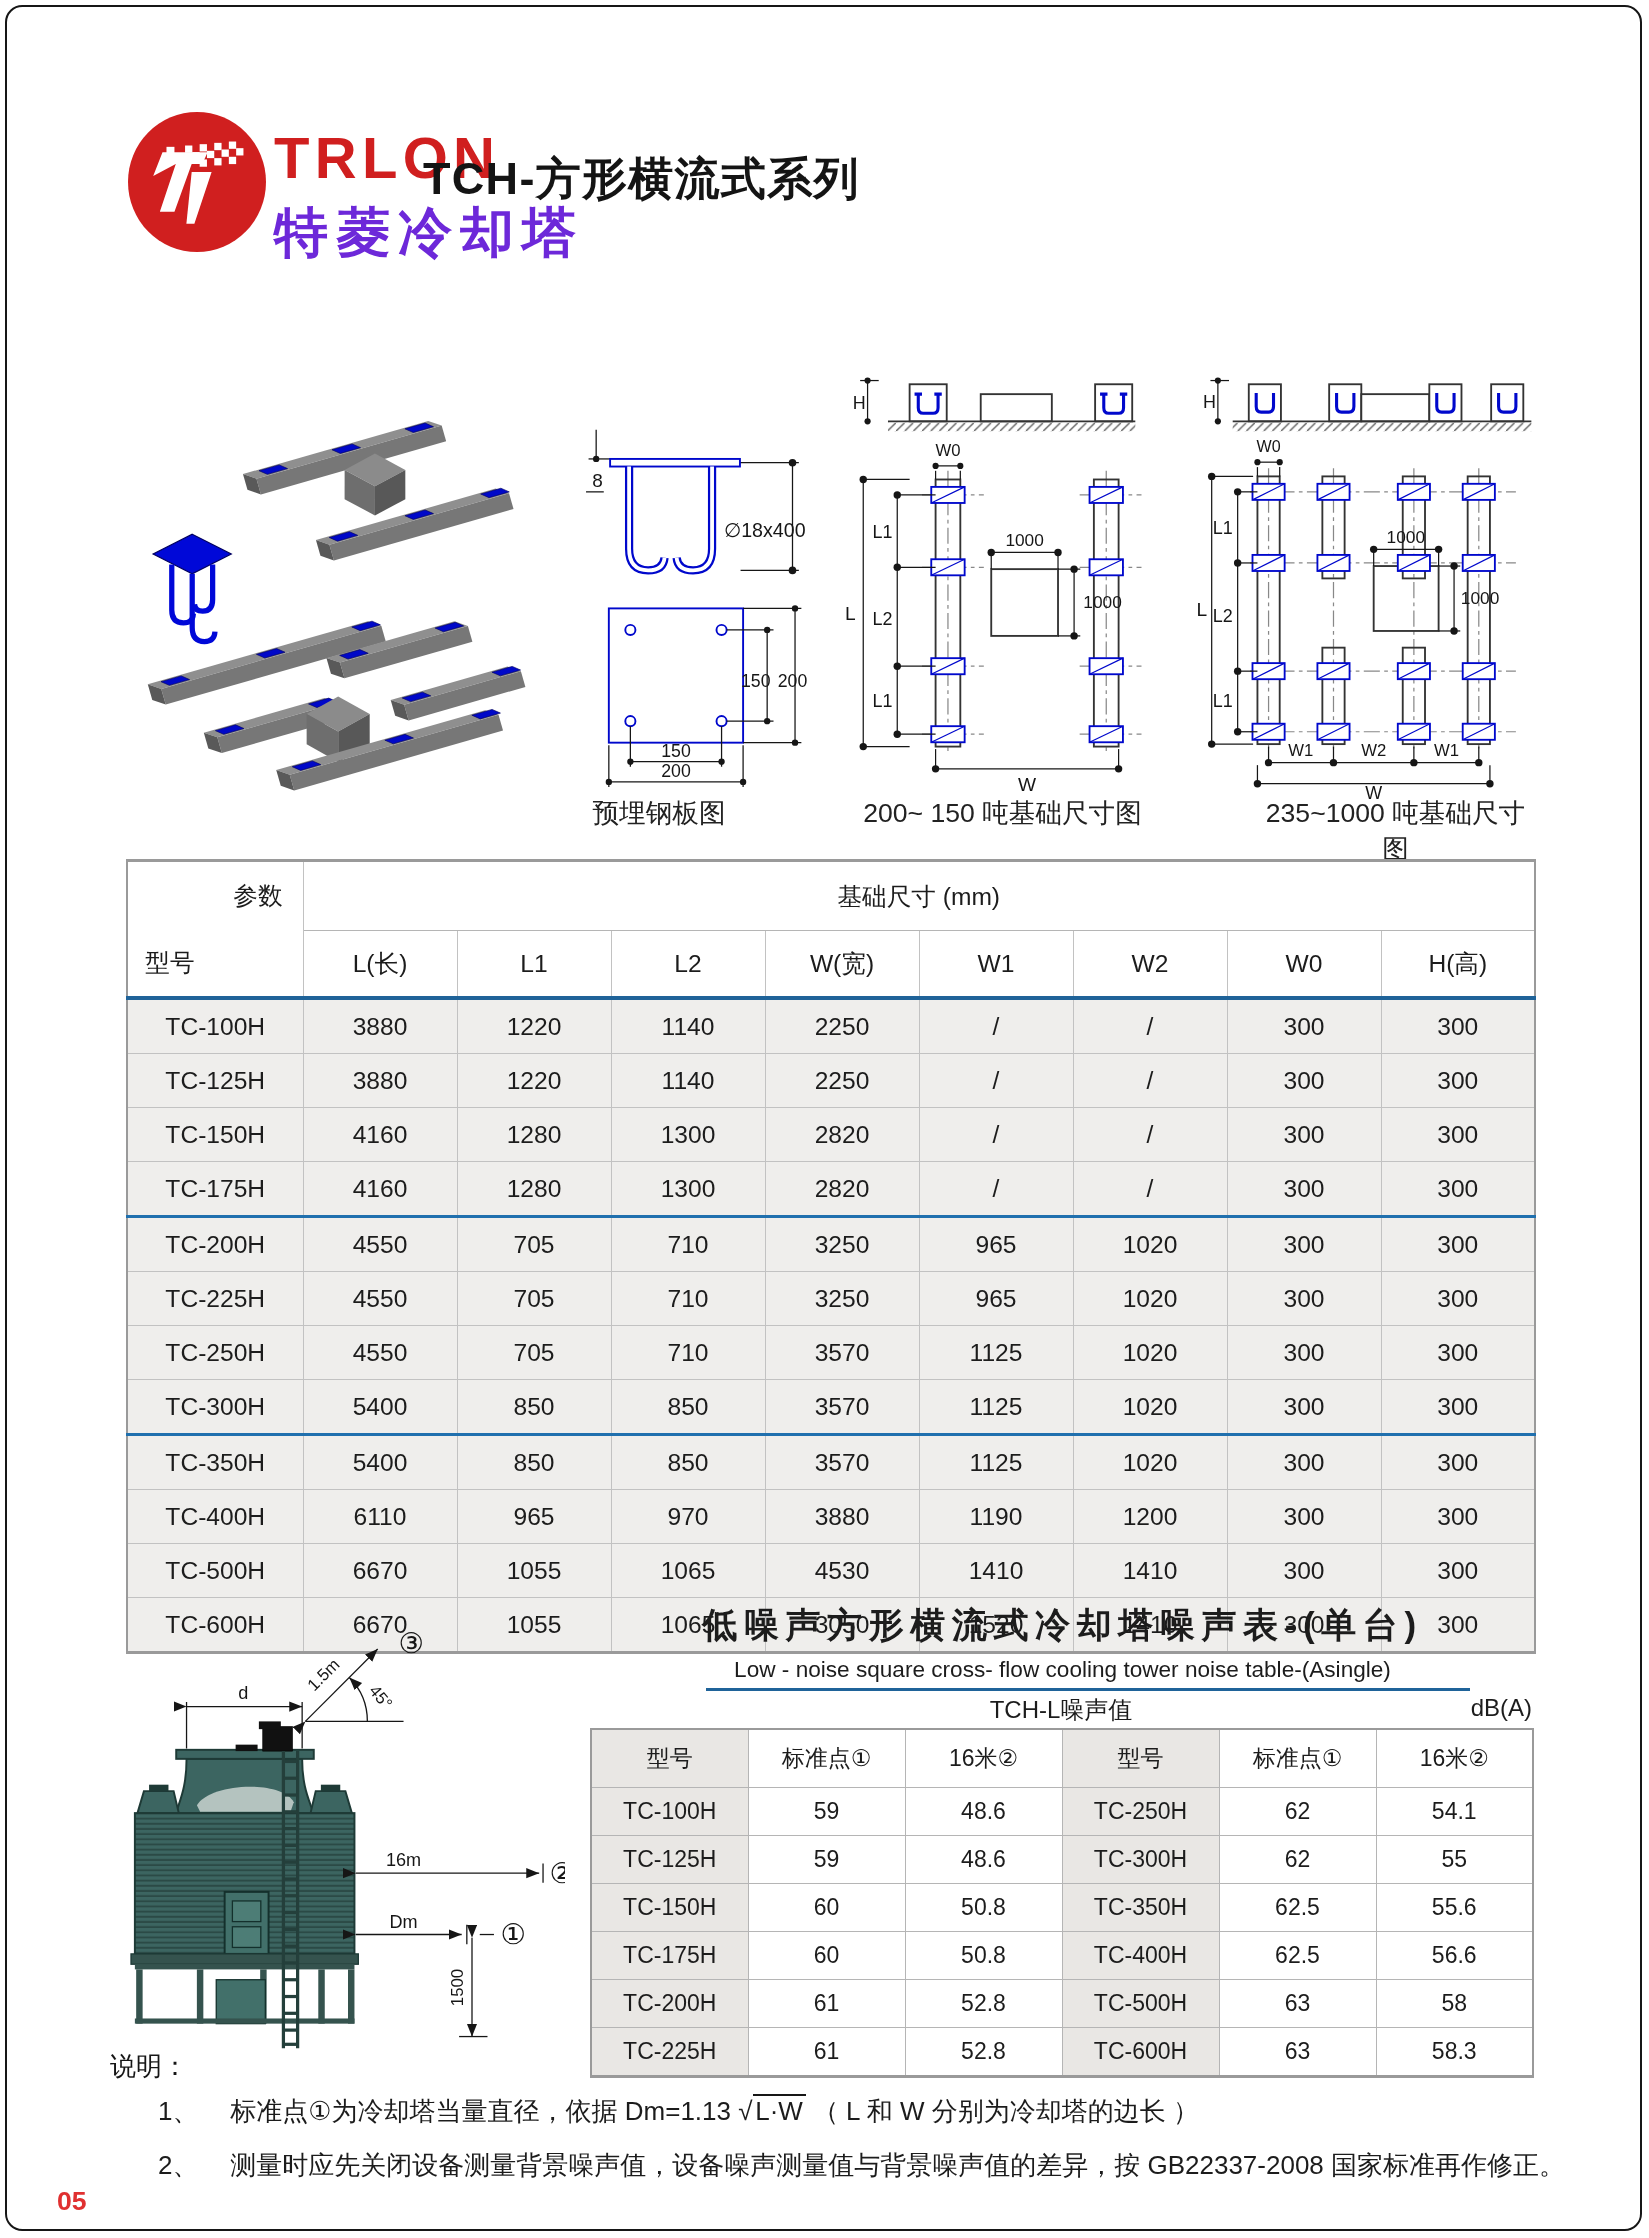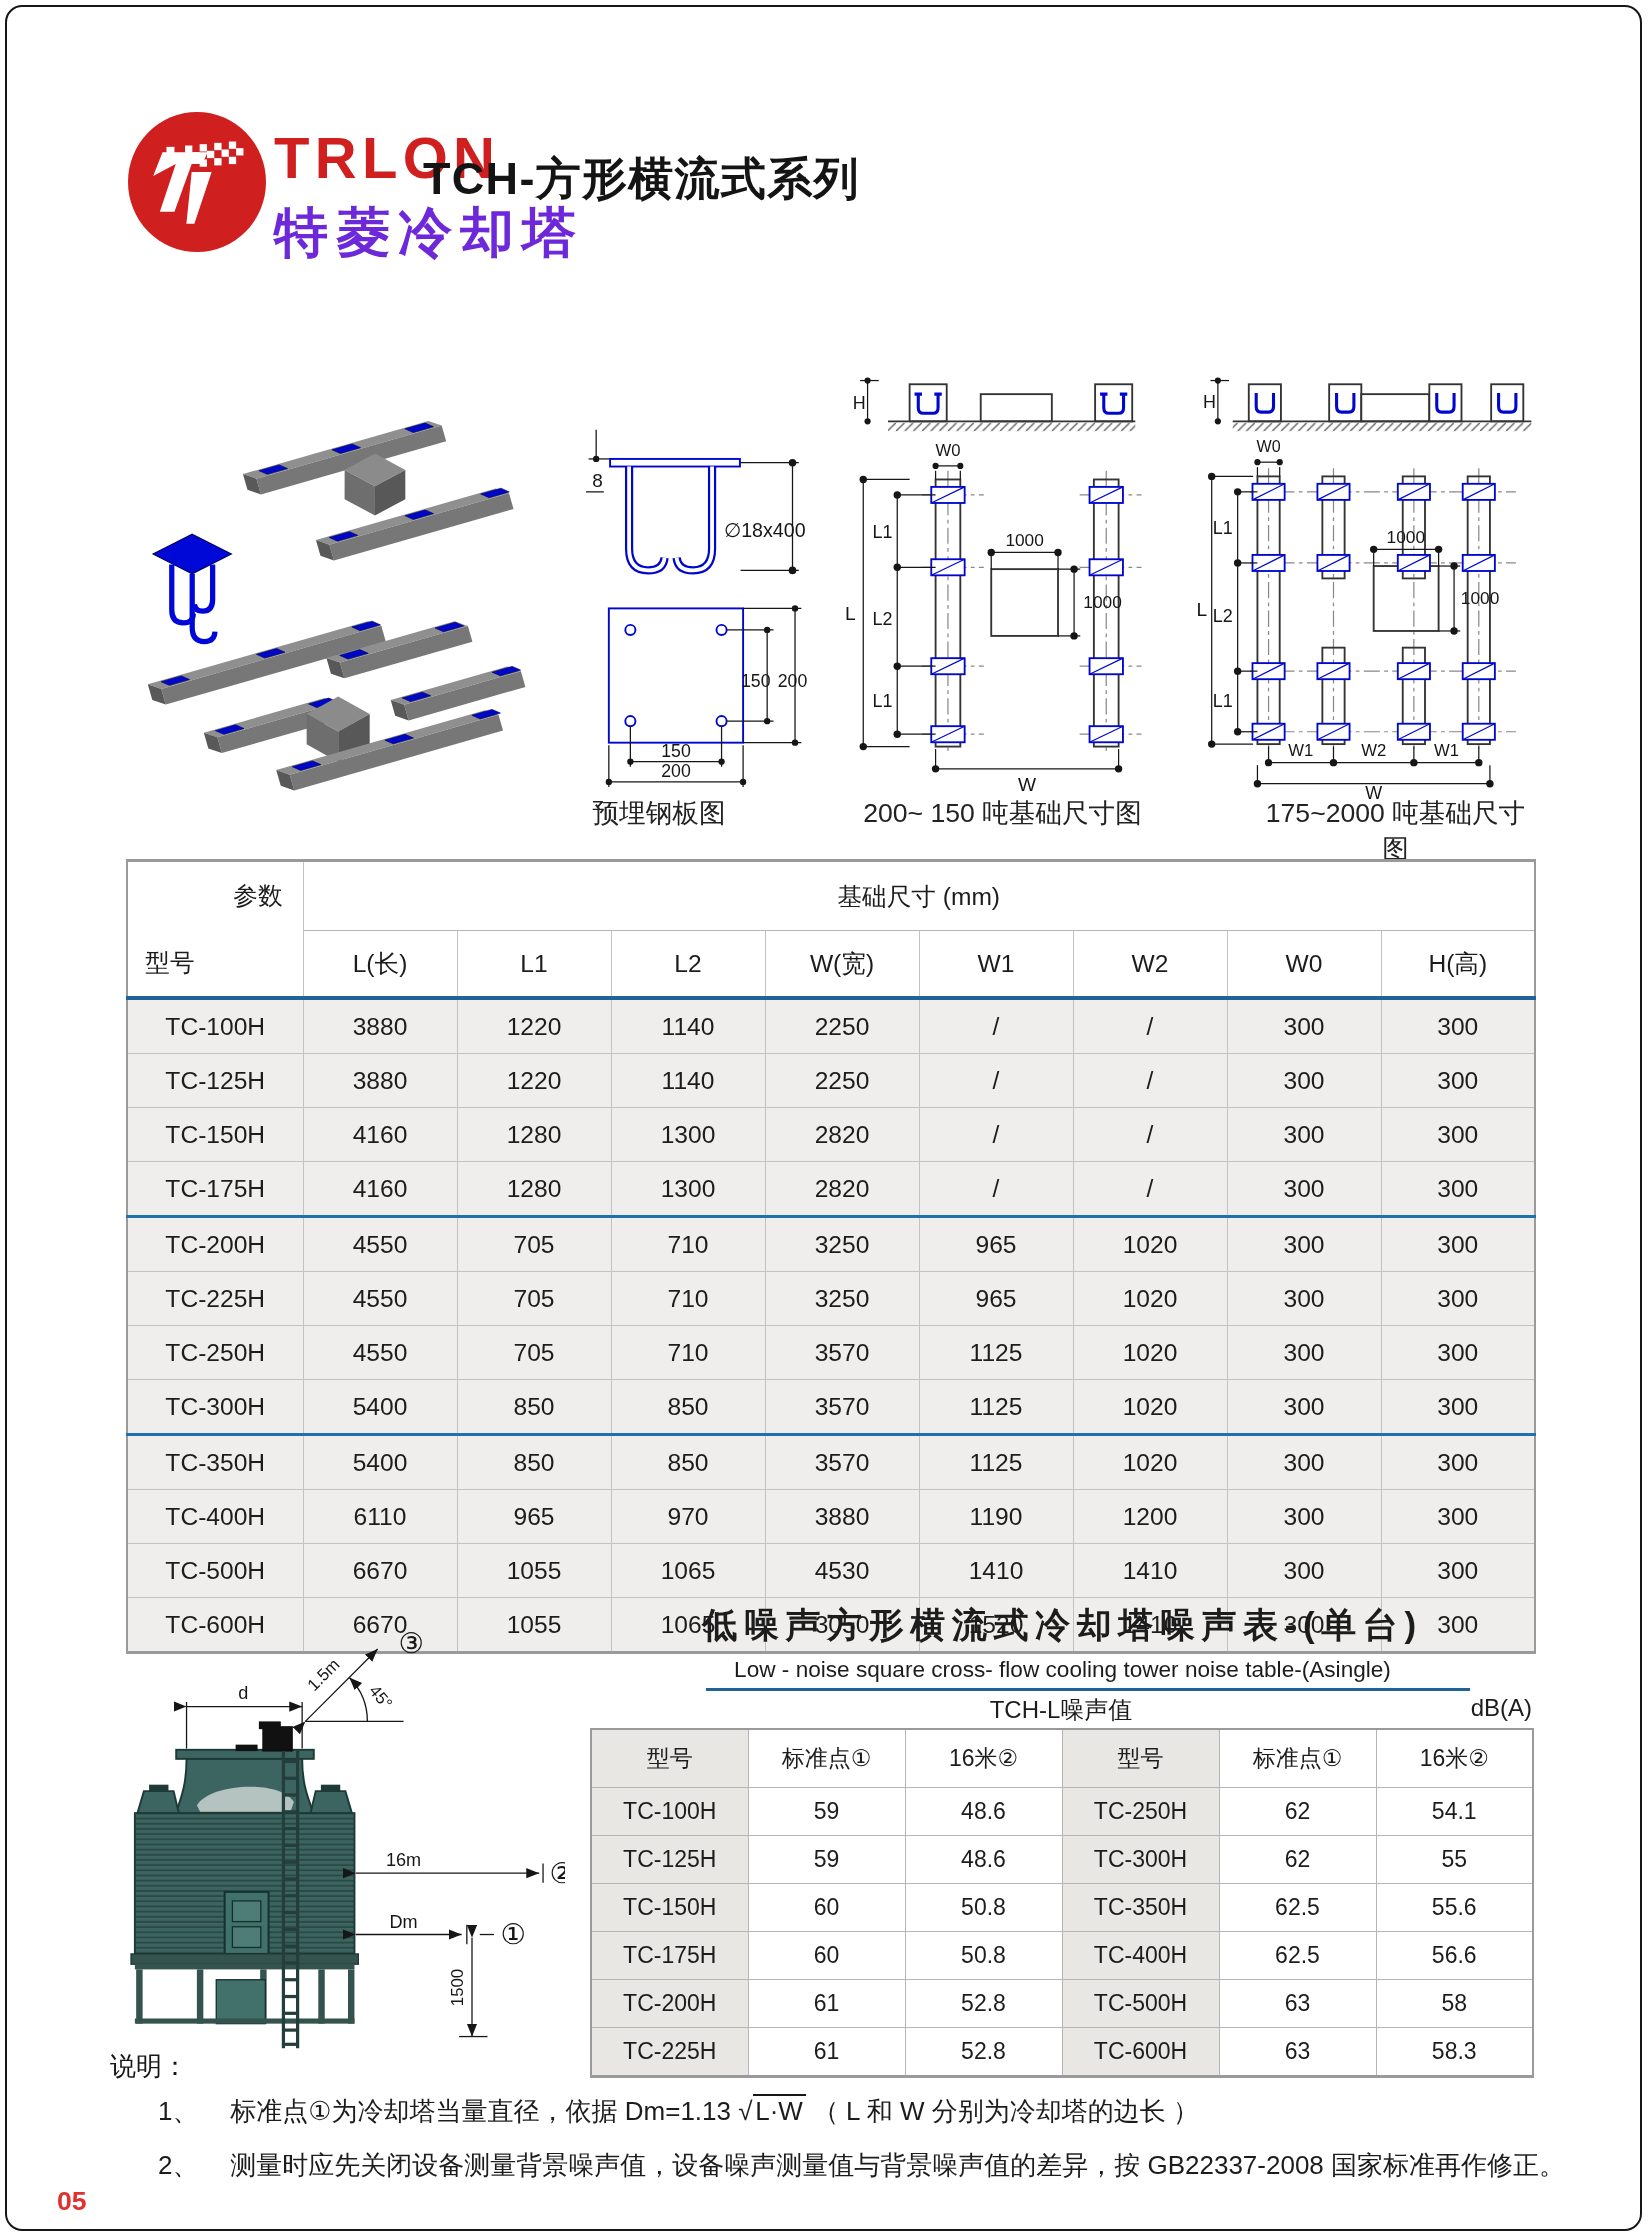--- a/index.html
+++ b/index.html
@@ -467,21 +467,21 @@
     <text x="342" y="293" font-size="28" text-anchor="middle">1000</text>
     <text x="462" y="392" font-size="28" text-anchor="middle">1000</text>
     <text x="172" y="638" font-size="27" text-anchor="middle">W1</text>
     <text x="290" y="638" font-size="27" text-anchor="middle">W2</text>
     <text x="408" y="638" font-size="27" text-anchor="middle">W1</text>
     <text x="290" y="706" font-size="29" text-anchor="middle">W</text>
   </svg>
 
   <div class="caption" style="left:526px;top:795px;width:266px">预埋钢板图</div>
   <div class="caption" style="left:863px;top:795px;width:279px">200~ 150 吨基础尺寸图</div>
-  <div class="caption" style="left:1256px;top:795px;width:279px">175~2000 吨基础尺寸图</div>
+  <div class="caption" style="left:1256px;top:795px;width:279px">235~1000 吨基础尺寸图</div>
 
   <table class="ftable abs" style="left:126px;top:859px">
     <colgroup>
         <col style="width:176px">
         <col span="8" style="width:154px">
       </colgroup>
     <tbody>
       <tr class="h1">
         <td class="corner" rowspan="2">
           <span class="top">参数</span>

